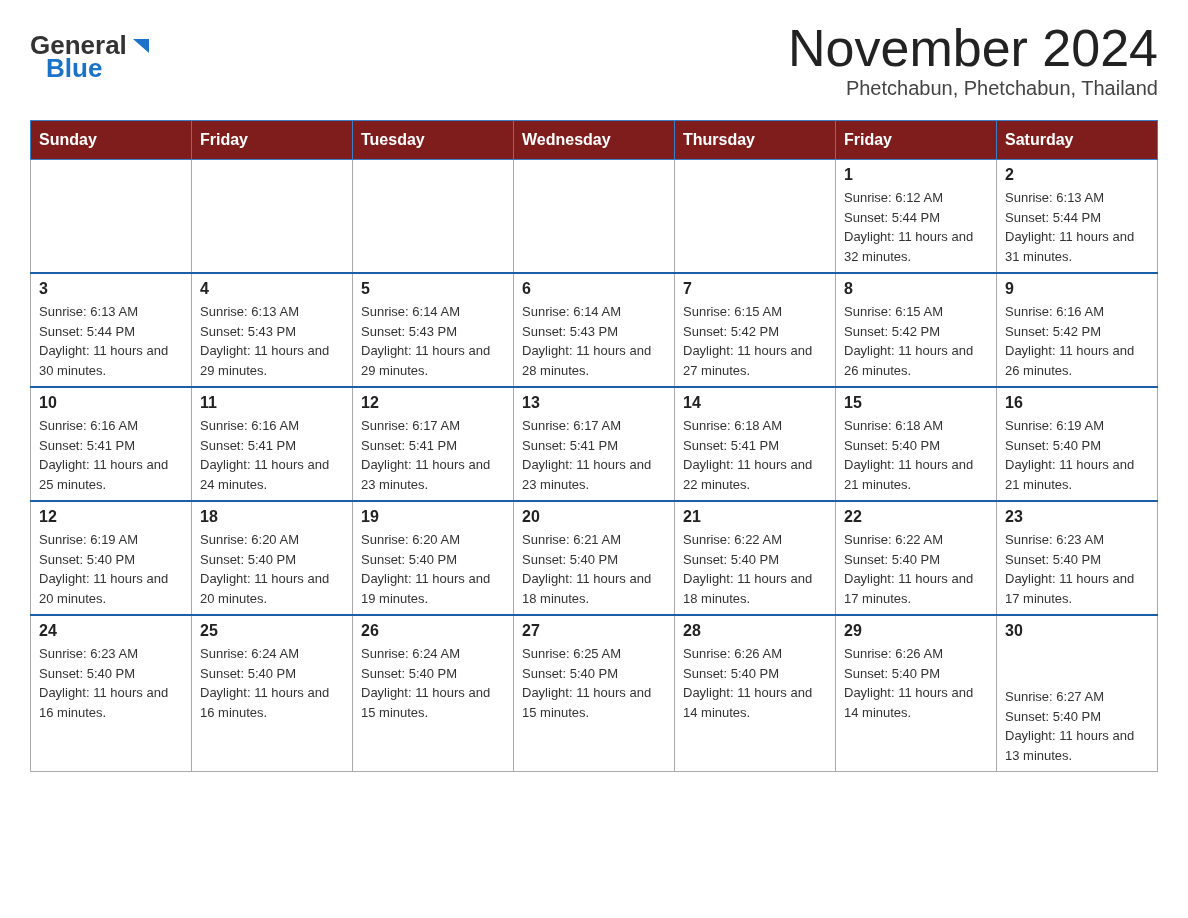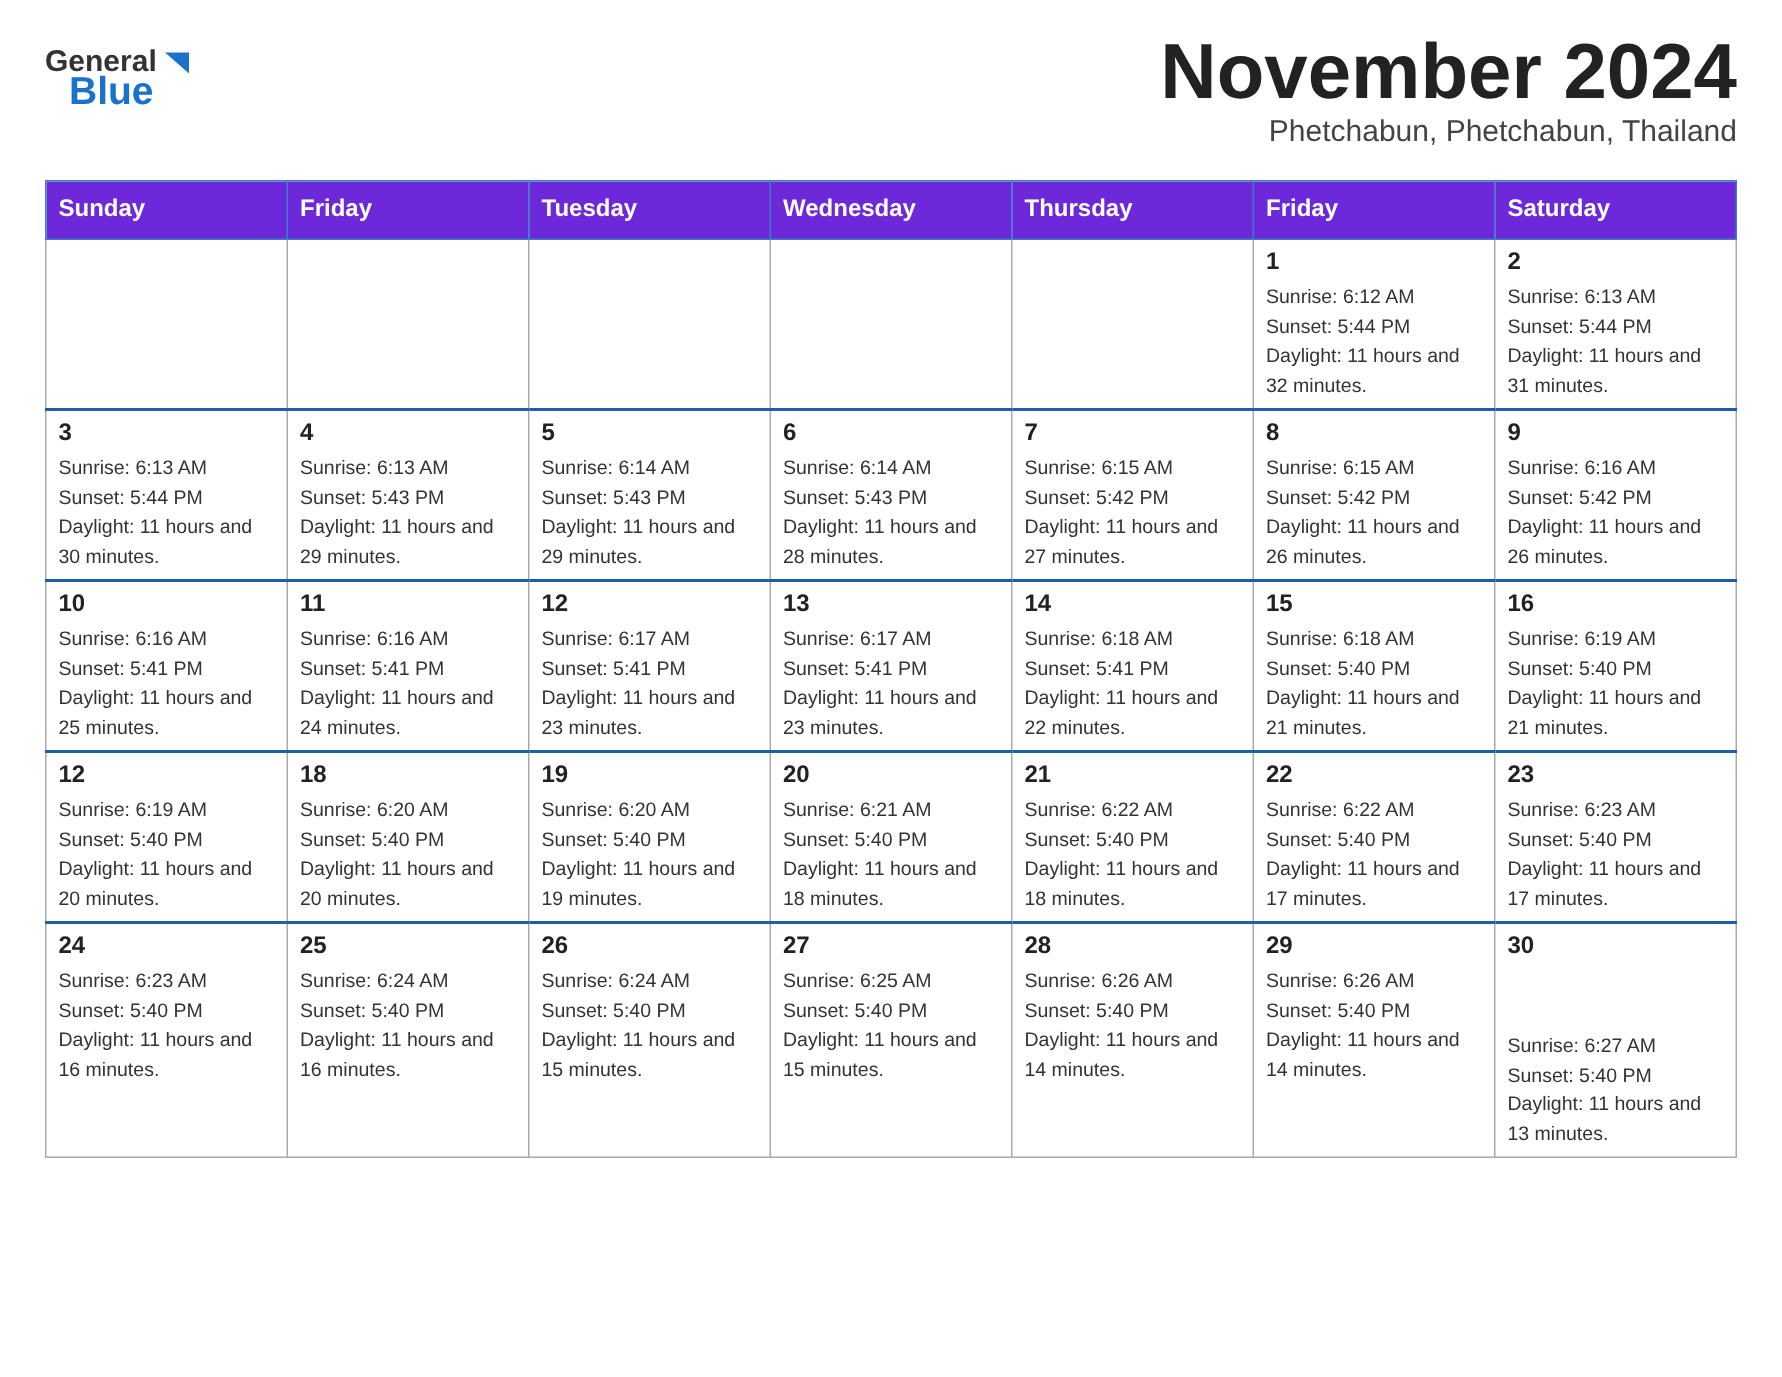--- a/index.html
+++ b/index.html
@@ -15,50 +15,50 @@
       justify-content: space-between;
       align-items: flex-start;
       margin-bottom: 20px;
     }
     .logo {
       display: flex;
       align-items: center;
       margin-top: 10px;
     }
     .logo-text-general {
-      font-size: 20px;
+      font-size: 26px;
       font-weight: bold;
       color: #333;
     }
     .logo-text-blue {
       font-size: 26px;
       font-weight: bold;
       color: #1a73c8;
     }
     .logo-right {
       text-align: right;
     }
     .logo-right h1 {
       font-size: 52px;
-      font-weight: bold;
+      font-weight: normal;
       color: #222;
       line-height: 1.1;
     }
     .logo-right .subtitle {
       font-size: 20px;
       color: #444;
       margin-top: 0;
     }
     .calendar {
       width: 100%;
       border-collapse: collapse;
       border: 1px solid #555;
     }
     .calendar thead tr th {
-      background-color: #6d28d9;
+      background-color: #7f1d1d;
       color: #fff;
       font-size: 16px;
       font-weight: bold;
       padding: 10px 8px;
       text-align: left;
       border: 1px solid #3a7fc8;
     }
     .calendar tbody tr td {
       vertical-align: top;
       border: 1px solid #aaa;

